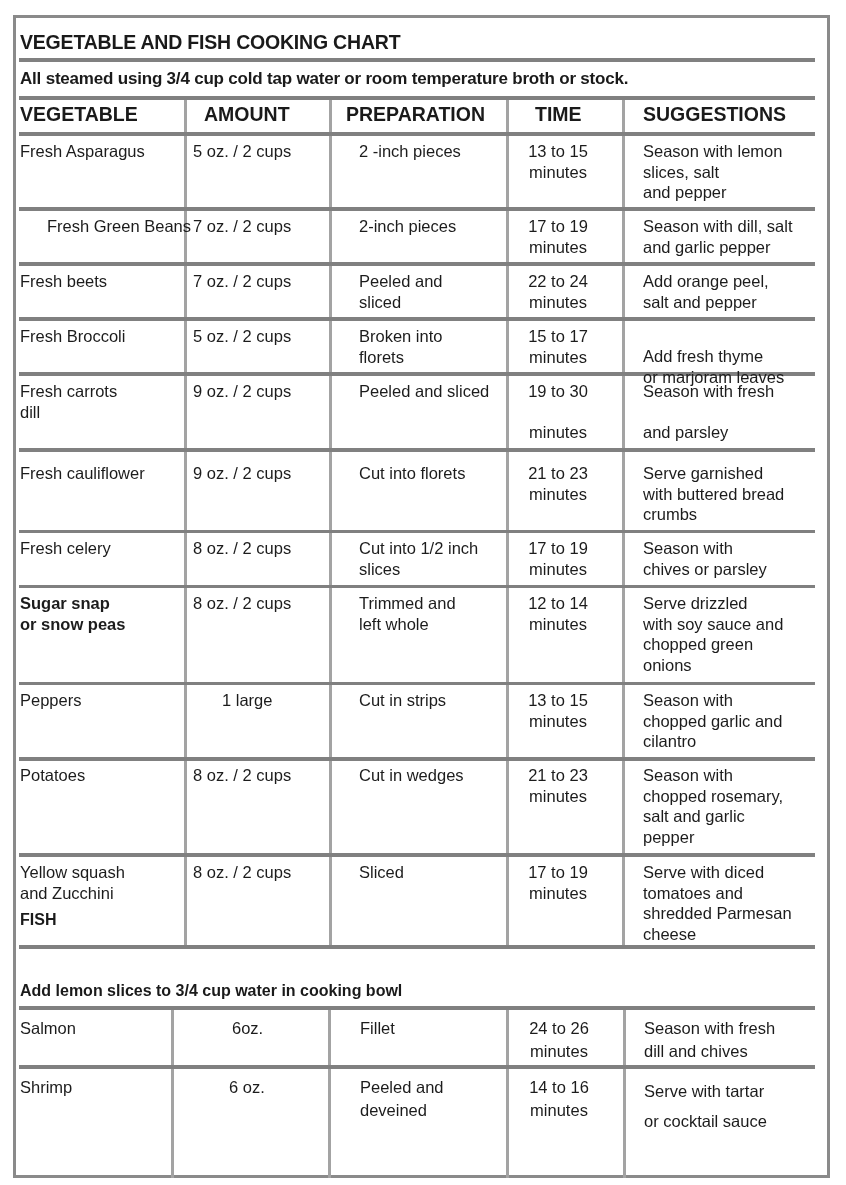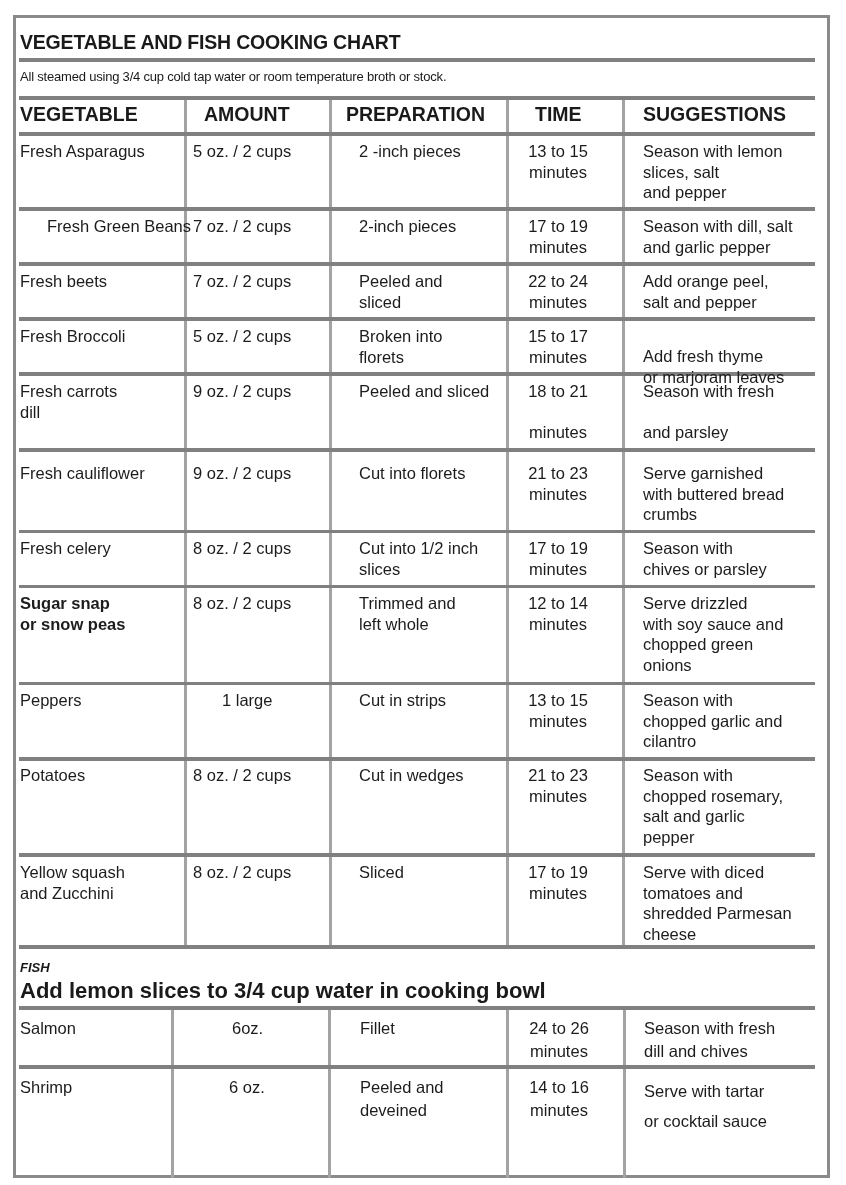--- a/index.html
+++ b/index.html
@@ -4,26 +4,26 @@
 <style>
   html, body { margin: 0; padding: 0; background: #ffffff; }
   body { width: 846px; height: 1185px; position: relative; overflow: hidden;
          font-family: "Liberation Sans", "DejaVu Sans", sans-serif; color: #1a1a1a; }
   .frame { position: absolute; left: 13px; top: 15px; width: 817px; height: 1163px;
            border: 3px solid #8a8a8a; box-sizing: border-box; }
   .hline { position: absolute; left: 19px; width: 796px; height: 4px; background: #808080; }
   .hline.thin { height: 3px; }
   .vline { position: absolute; width: 3px; background: #a3a3a3; }
   .title { position: absolute; left: 20px; top: 31px; font-size: 19.5px; font-weight: bold; letter-spacing: -0.2px; }
-  .subtitle { position: absolute; left: 20px; top: 69px; font-size: 13px; font-weight: normal; letter-spacing: -0.2px; text-align: right; }
+  .subtitle { position: absolute; left: 20px; top: 69px; font-size: 17px; font-weight: bold; letter-spacing: -0.2px; text-align: right; }
   .colhead { position: absolute; top: 103px; font-size: 19.5px; font-weight: bold; }
   .cell { position: absolute; font-size: 16.5px; line-height: 20.7px; white-space: pre-line; color: #1c1c1c; }
   .center { text-align: center; }
-  .fish-title { position: absolute; left: 20px; top: 956px; font-size: 13px; font-weight: bold; line-height: 23px; font-style: italic; }
-  .fish-sub { position: absolute; left: 20px; top: 979px; font-size: 22px; font-weight: bold; line-height: 23px; }
+  .fish-title { position: absolute; left: 20px; top: 908px; font-size: 16px; font-weight: bold; line-height: 23px; }
+  .fish-sub { position: absolute; left: 20px; top: 979px; font-size: 16px; font-weight: bold; line-height: 23px; }
 </style>
 </head>
 <body>
 
 <div class="frame"></div>
 
 <div class="title">VEGETABLE AND FISH COOKING CHART</div>
 <div class="hline" style="top:58px;"></div>
 <div class="subtitle">All steamed using 3/4 cup cold tap water or room temperature broth or stock.</div>
 <div class="hline" style="top:96px;"></div>
@@ -84,21 +84,21 @@
 florets</div>
 <div class="cell center" style="left:508px; width:100px; top:326px;">15 to 17
 minutes</div>
 <div class="cell" style="left:643px; top:326px;margin-top:20px;">Add fresh thyme
 or marjoram leaves</div>
 
 <div class="cell" style="left:20px; top:381px;">Fresh carrots
 dill</div>
 <div class="cell" style="left:193px; top:381px;">9 oz. / 2 cups</div>
 <div class="cell" style="left:359px; top:381px;">Peeled and sliced</div>
-<div class="cell center" style="left:508px; width:100px; top:381px;">18 to 21
+<div class="cell center" style="left:508px; width:100px; top:381px;">19 to 30
 
 minutes</div>
 <div class="cell" style="left:643px; top:381px;">Season with fresh
 
 and parsley</div>
 
 <div class="cell" style="left:20px; top:463px;">Fresh cauliflower</div>
 <div class="cell" style="left:193px; top:463px;">9 oz. / 2 cups</div>
 <div class="cell" style="left:359px; top:463px;">Cut into florets</div>
 <div class="cell center" style="left:508px; width:100px; top:463px;">21 to 23

